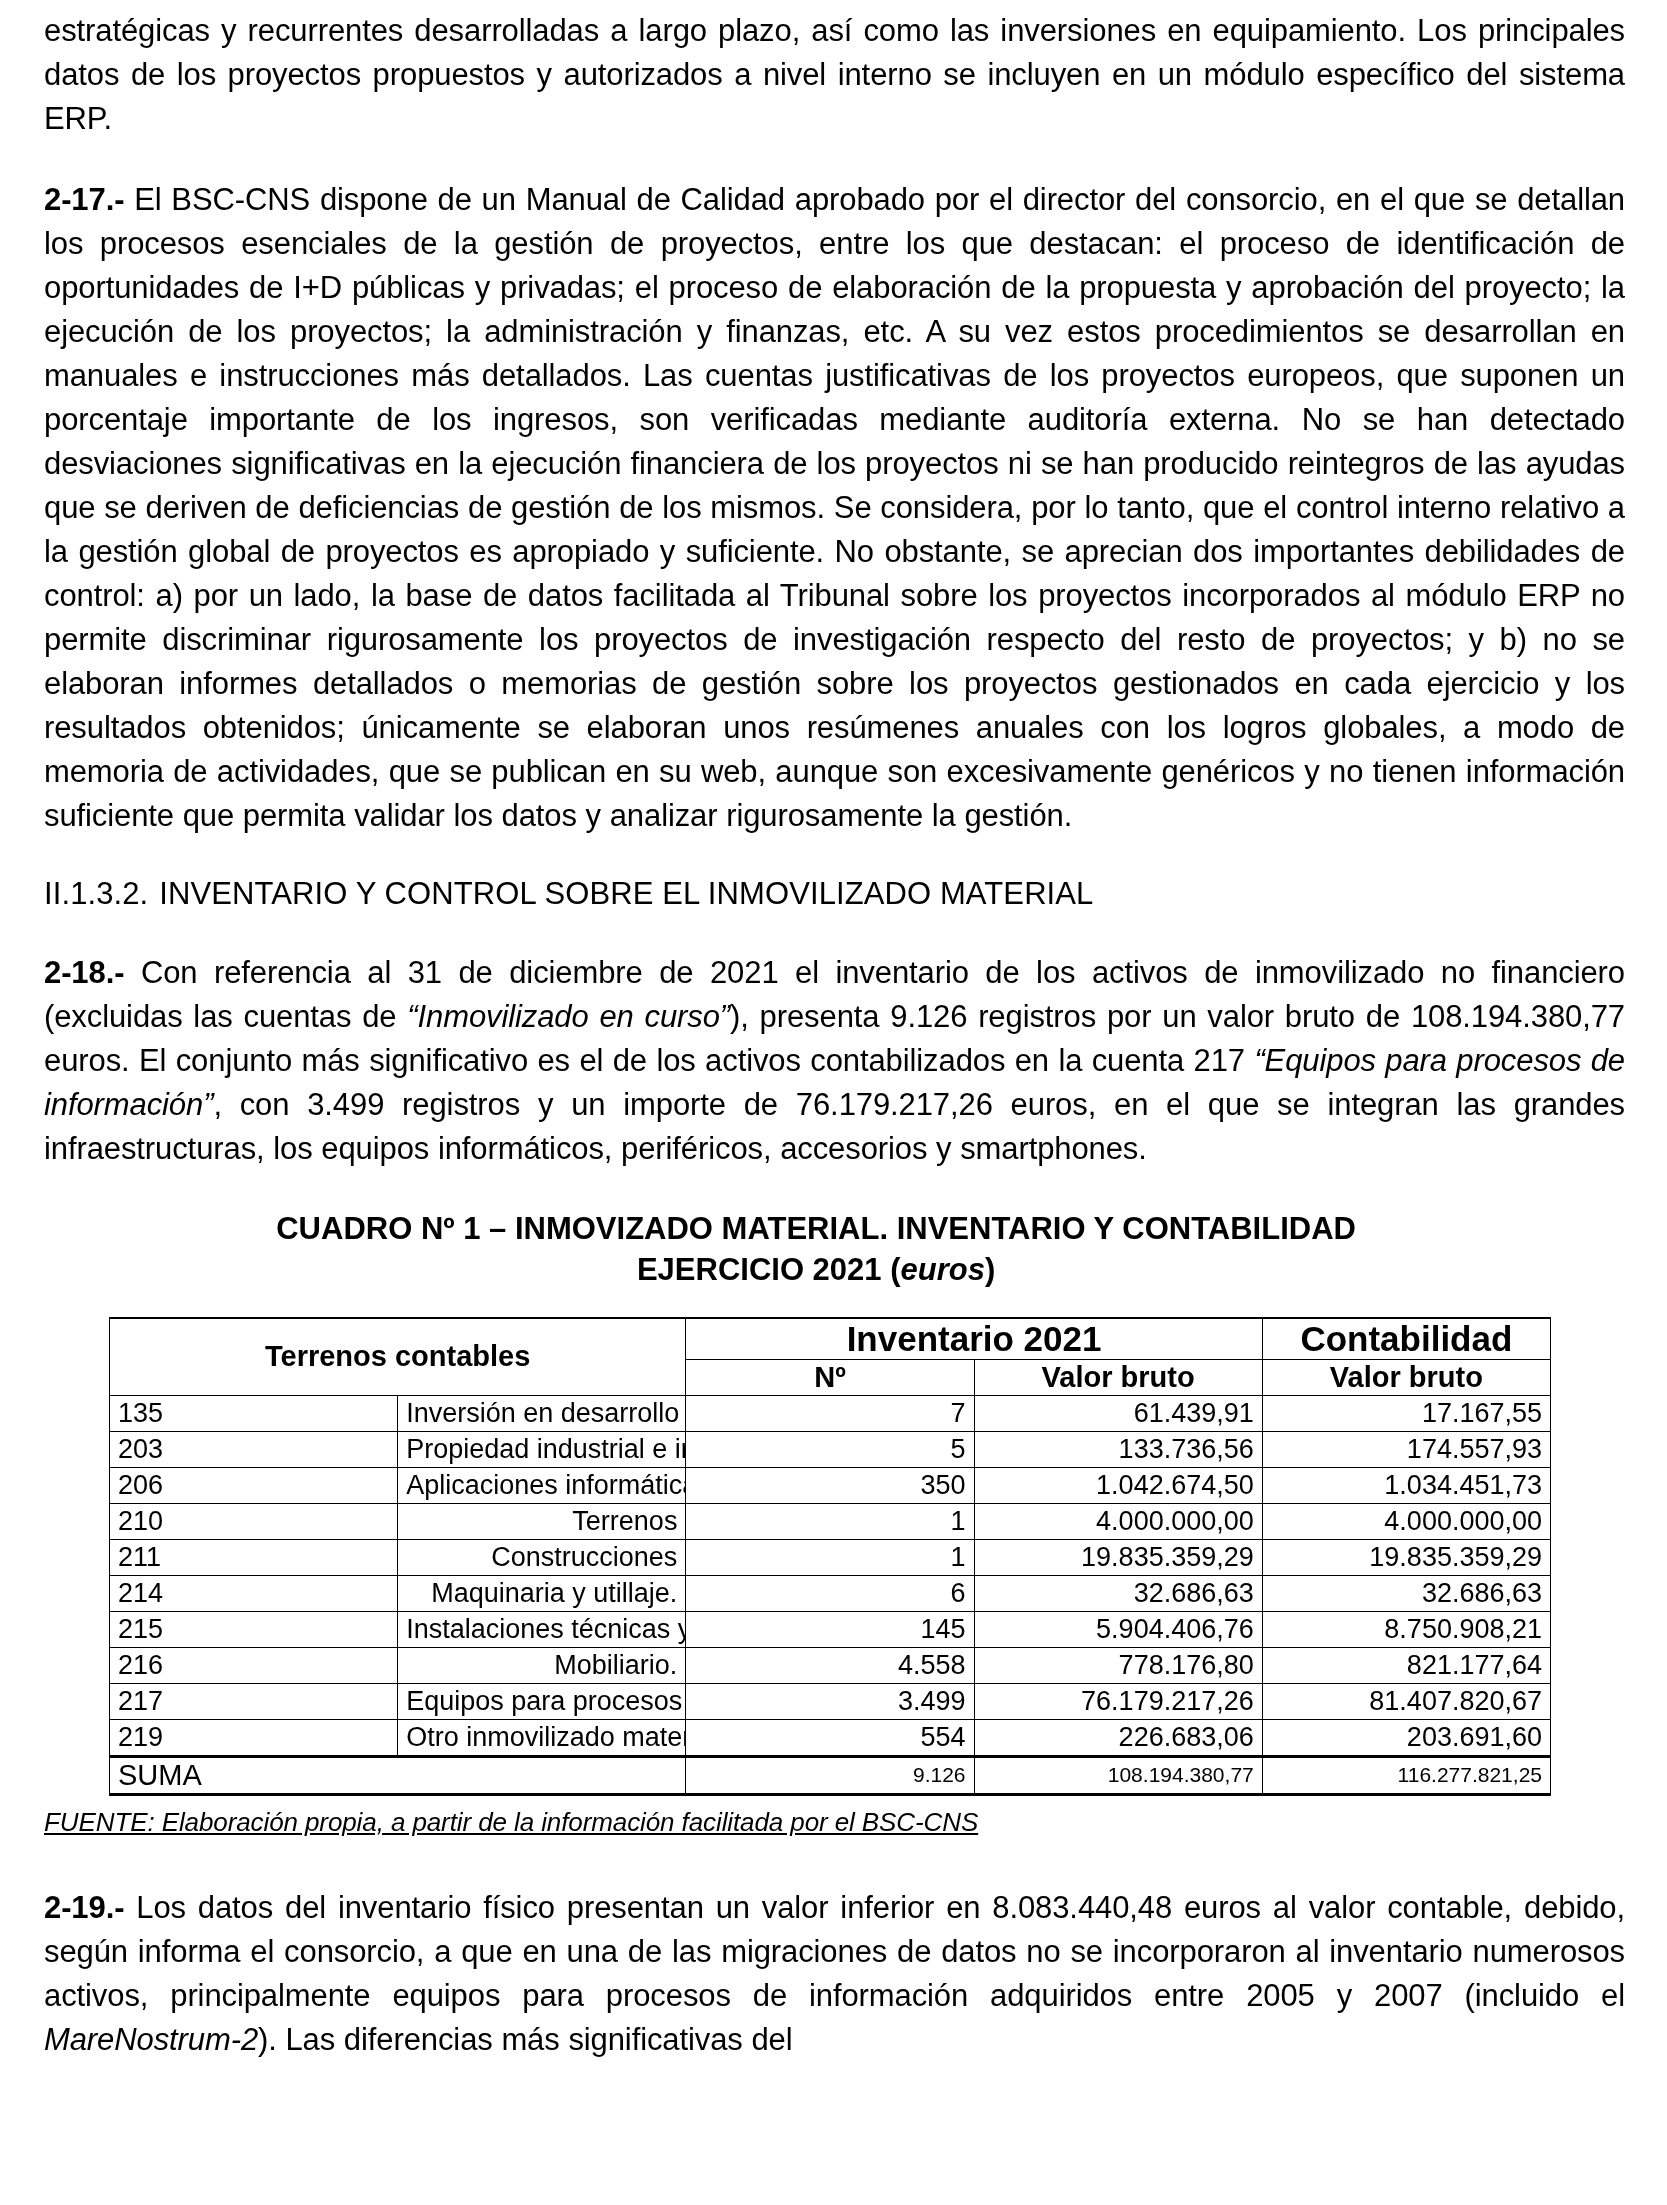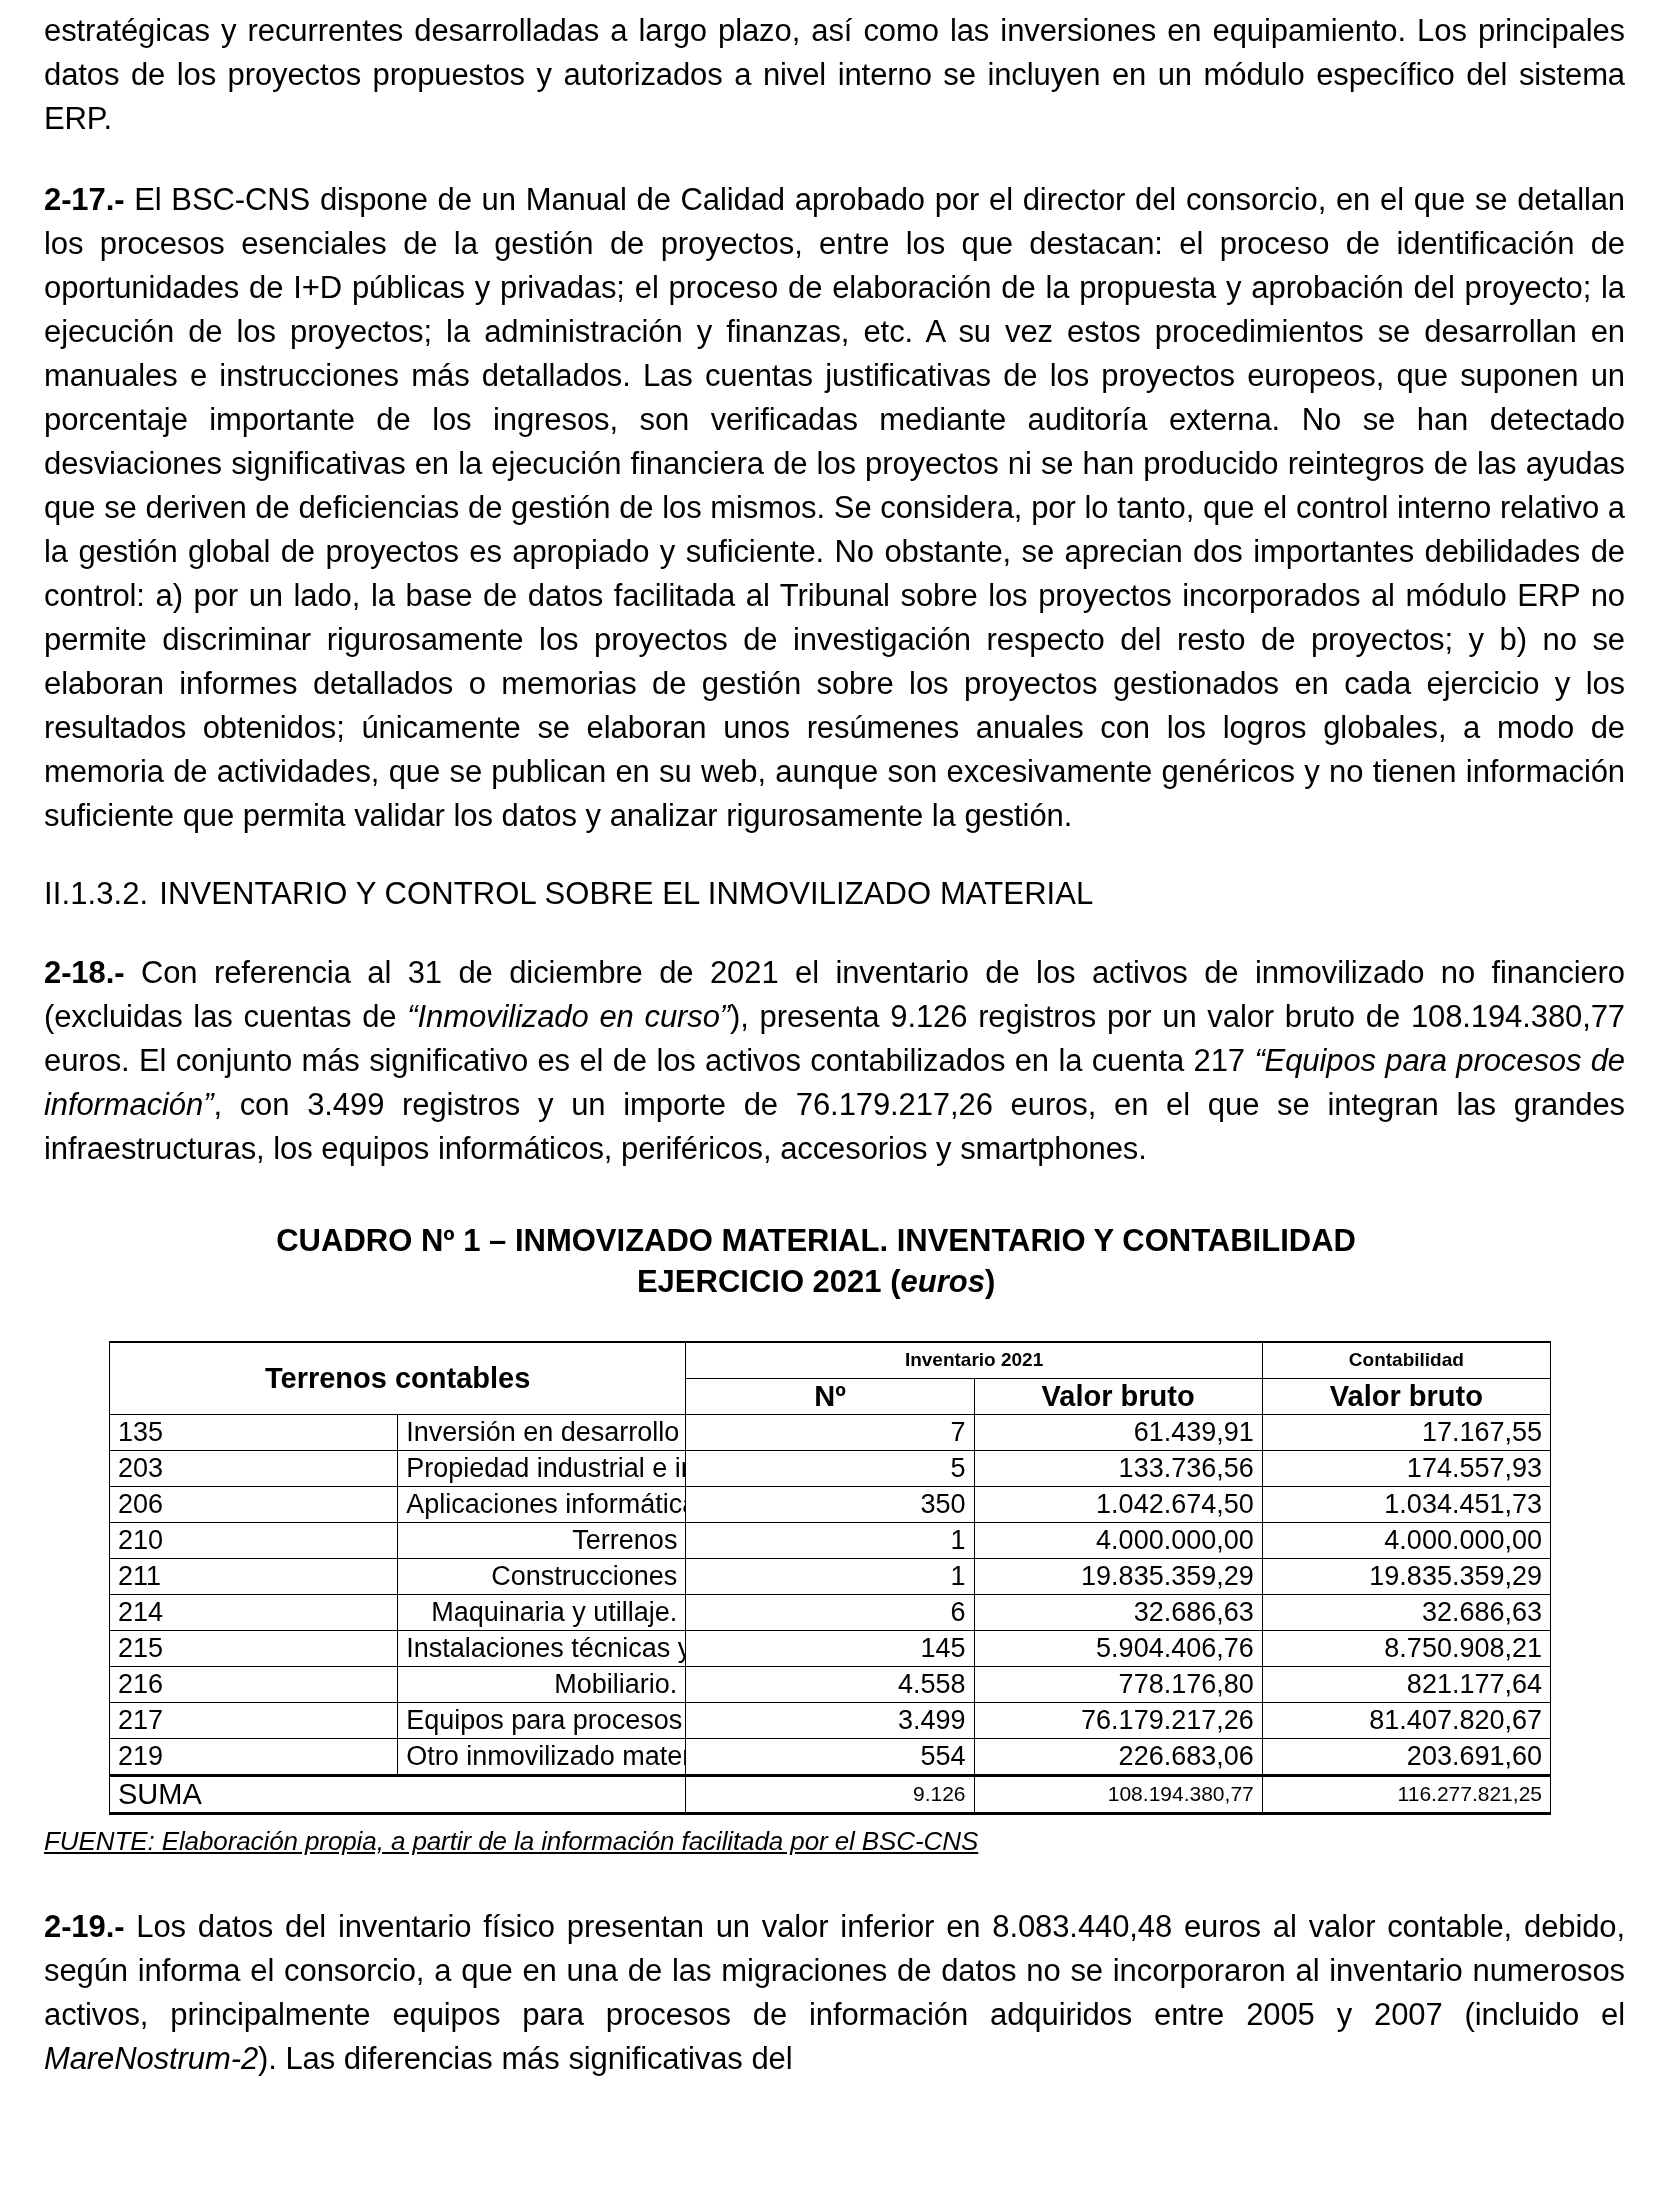--- a/index.html
+++ b/index.html
@@ -56,21 +56,21 @@
     line-height: 41px;
     letter-spacing: 0.1px;
   }
   h2.section-heading .num { margin-right: 11px; }
 
   .table-title {
     text-align: center;
     font-size: 31px;
     font-weight: bold;
     line-height: 41px;
-    margin: 12px;
+    margin: 0;
     width: 1541px;
     margin-left: 1.6px;
   }
   .table-title .line2 { display: block; }
 
   table.cuadro {
     border-collapse: collapse;
     width: 1442px;
     margin-left: 65px;
     font-size: 27px;
@@ -89,21 +89,21 @@
     font-weight: bold;
     text-align: center;
   }
   .col-code { width: 121px; text-align: left; padding-left: 14.3px; }
   .col-desc { width: 594px; text-align: right; padding-left: 11px; }
   .col-num  { width: 107px; text-align: right; padding-right: 12.7px; }
   .col-val1 { width: 334px; text-align: right; padding-right: 12.7px; }
   .col-val2 { width: 278px; text-align: right; padding-right: 12.7px; }
 
   th.head-cuentas { height: 68px; font-size: 29px; }
-  th.head-group { height: 35px; font-size: 19px; }
+  th.head-group { height: 35px; font-size: 35px; }
   th.head-sub { height: 35px; font-size: 29px; }
   td.suma-label { text-align: left; font-weight: bold; font-size: 29px; }
   td.suma-val { font-weight: bold; font-size: 21px; }
 
   tr.suma-row td { border-top: 3.2px solid #000; border-bottom: 3.2px solid #000; }
   table.cuadro tr.head-row-1 th { border-top: 2.4px solid #000; }
 
   p.fuente {
     font-size: 26px;
     font-style: italic;

